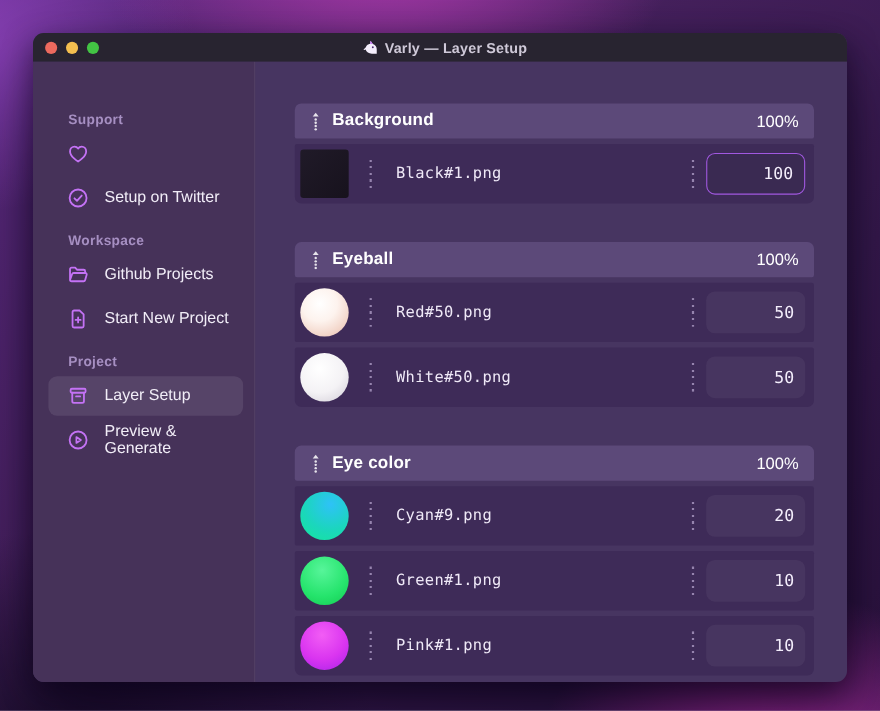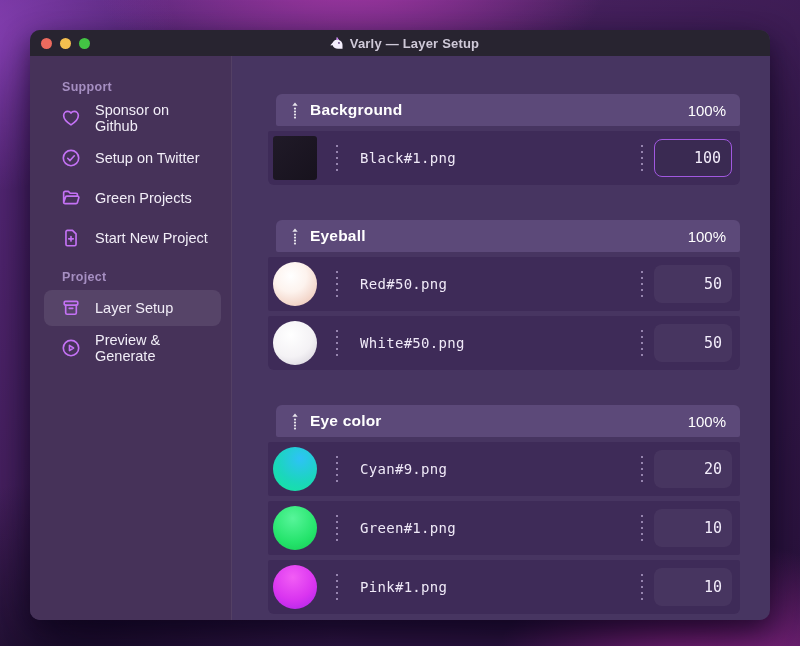--- a/index.html
+++ b/index.html
@@ -39,21 +39,21 @@
     display:flex; justify-content:center; align-items:center; gap:6px;
   }
   .app-icon { width:15px; height:15px; display:inline-block; }
 
   
   .app-body { flex:1; display:flex; min-height:0; }
 
   .sidebar {
     width:202px; flex:0 0 202px; background:var(--sidebar_bg,#463259);
     border-right:1px solid rgba(255,255,255,.07);
-    padding-top:14px;
+    padding-top:36px;
   }
   .section-label {
     color:var(--muted_label,#a68fc2); font-size:12.5px; font-weight:700;
     letter-spacing:.3px; margin:14px 0 6px 32px;
   }
   .section-label.first { margin-top:10px; }
   .nav-item {
     height:36px; margin:4px 10px 4px 14px; border-radius:8px;
     display:flex; align-items:center; gap:13px; padding:0 10px 0 16px;
     color:#f1edf7; font-size:14.5px; cursor:default;
@@ -63,21 +63,20 @@
   .nav-icon svg { width:22px; height:22px; }
 
   
   .main { flex:1; padding:38px 30px 0 36px; overflow:hidden; }
   .group { margin-bottom:35px; }
   .group-header {
     height:32px; background:var(--header_bg,#5c4979);
     border-radius:6px 6px 2px 2px;
     display:flex; align-items:center; padding:0 14px;
     color:#ffffff;
-    margin-left:8px;
   }
   .drag-handle { width:10px; height:18px; margin-right:10px; display:flex; align-items:center; color:rgba(255,255,255,.85); }
   .group-name { font-size:15.5px; font-weight:700; letter-spacing:.2px; }
   .group-weight { margin-left:auto; font-size:15px; font-weight:400; }
 
   .layer-row {
     height:54px; margin-top:5px; background:var(--row_bg,#3e2b58);
     display:flex; align-items:center; padding:0 8px 0 5px;
     border-radius:2px;
   }
@@ -99,21 +98,21 @@
   .dotted-div {
     width:2px; height:26px; flex:0 0 2px;
     background:repeating-linear-gradient(to bottom, rgba(222,205,245,.55) 0 2px, transparent 2px 6px);
   }
   .file-name {
     font-family:"DejaVu Sans Mono","Liberation Mono",monospace;
     font-size:14px; color:#efe9f7; margin-left:22px; letter-spacing:.3px;
   }
   .row-spacer { flex:1; }
   .value-input {
-    width:78px; height:38px; margin-left:11px;
+    width:90px; height:38px; margin-left:11px;
     background:rgba(255,255,255,.05); border:none; border-radius:8px;
     color:#f3edfb; font-family:"DejaVu Sans Mono","Liberation Mono",monospace;
     font-size:15px; text-align:right; padding-right:10px; outline:none;
   }
   .value-input.focused {
     background:#3a2a52; border:1.5px solid var(--focus_border,#a158e0);
   }
 </style>
 </head>
 <body>
@@ -180,38 +179,38 @@
   <div class="app-body">
 
     <div class="sidebar">
       <div class="section-label first">Support</div>
       <div class="nav-item">
         <span class="nav-icon">
             <svg viewBox="0 0 24 24">
               <use href="#i-heart"></use>
             </svg>
           </span>
-        <span>Sponsor on Github</span>
       </div>
       <div class="nav-item">
         <span class="nav-icon">
             <svg viewBox="0 0 24 24">
               <use href="#i-check-circle"></use>
             </svg>
           </span>
         <span>Setup on Twitter</span>
       </div>
 
+      <div class="section-label">Workspace</div>
       <div class="nav-item">
         <span class="nav-icon">
             <svg viewBox="0 0 24 24">
               <use href="#i-folder"></use>
             </svg>
           </span>
-        <span>Green Projects</span>
+        <span>Github Projects</span>
       </div>
       <div class="nav-item">
         <span class="nav-icon">
             <svg viewBox="0 0 24 24">
               <use href="#i-document-plus"></use>
             </svg>
           </span>
         <span>Start New Project</span>
       </div>
 

